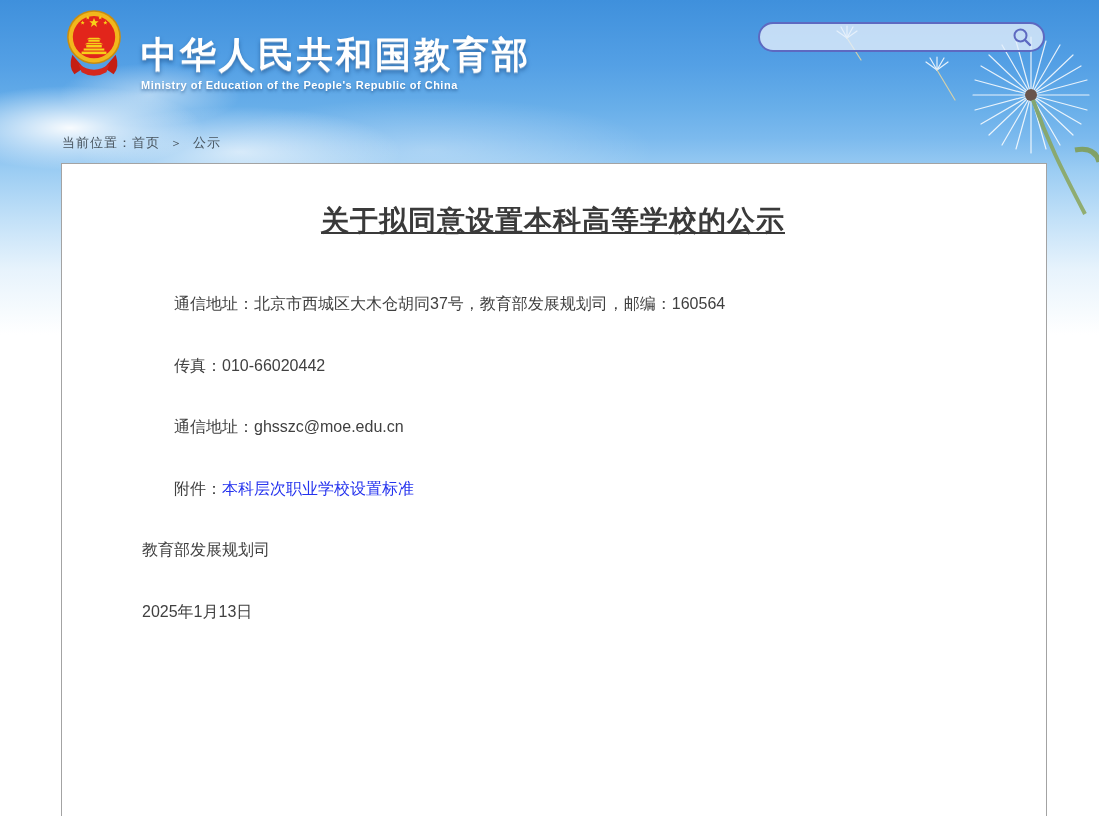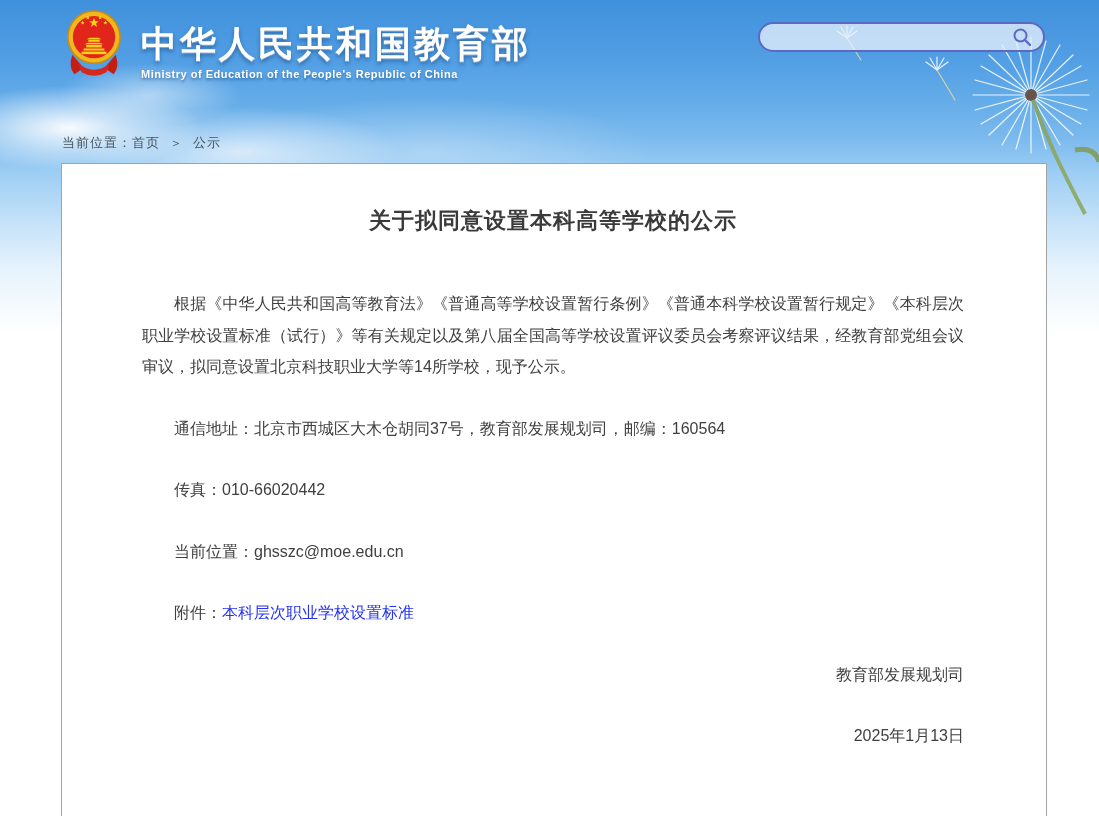--- a/index.html
+++ b/index.html
@@ -16,21 +16,21 @@
       radial-gradient(ellipse 230px 65px at 240px 152px, rgba(255,255,255,0.65), rgba(255,255,255,0) 70%),
       radial-gradient(ellipse 130px 45px at 150px 95px,  rgba(255,255,255,0.50), rgba(255,255,255,0) 70%),
       radial-gradient(ellipse 320px 75px at 430px 150px, rgba(255,255,255,0.30), rgba(255,255,255,0) 70%),
       linear-gradient(180deg, #3f90dc 0%, #54a0e5 8%, #67aee9 13%, #7cbaee 17%,
                       #9ccdf3 21%, #c3e1f8 27%, #e7f3fc 33%, #ffffff 41%, #ffffff 100%);
   }
 
   
   .masthead { position:absolute; top:0; left:0; width:100%; height:163px; }
   .dandelion { position:absolute; top:0; right:0; pointer-events:none; }
-  .brand { position:absolute; left:63px; top:7px; display:flex; align-items:center; cursor:pointer; }
+  .brand { position:absolute; left:63px; top:7px; display:flex; align-items:flex-end; cursor:pointer; }
   .emblem { display:block; }
   .brand-text { margin-left:16px; padding-top:4px; }
   .site-title {
     color:#ffffff; font-size:36px; font-weight:bold; letter-spacing:3px; line-height:44px;
     text-shadow:0 3px 4px rgba(15,60,115,0.55), 0 1px 0 rgba(255,255,255,0.6);
   }
   .site-subtitle {
     color:#ffffff; font-size:11px; font-weight:bold; letter-spacing:0.5px; margin-top:2px;
     text-shadow:0 2px 3px rgba(15,60,115,0.55);
   }
@@ -56,28 +56,28 @@
   .breadcrumb a { color:#48545e; text-decoration:none; cursor:pointer;text-align:center; }
   .breadcrumb .sep { margin:0 10px; font-size:12px; }
 
   
   .content-box {
     position:absolute; left:61px; top:163px; width:986px; height:700px;
     background:#ffffff; border:1px solid #a3a3a3;
     padding:42px 82px 40px 80px;
   }
   .doc-title {
-    text-align:center; font-size:22px; line-height:30px; font-weight:bold; color:#3a3a3a;
-    margin:0 0 52px 0; letter-spacing:1px;
+    text-align:center; font-size:28px; line-height:30px; font-weight:bold; color:#3a3a3a;
+    margin:0 0 52px 0; letter-spacing:1px;text-decoration:underline;
   }
   .content-box p {
     font-size:16px; line-height:31.5px; color:#404040;
     text-indent:2em; text-align:justify; margin:0 0 30px 0;
   }
-  .content-box p.sign { text-align:right; text-indent:0; }
+  .content-box p.sign { text-align:left; text-indent:0; }
   .att-link { color:#2533ee; text-decoration:none; cursor:pointer; }
 </style>
 </head>
 <body>
 
 <div class="page">
 
   <header class="masthead">
 
     <svg class="dandelion" width="400" height="215" viewBox="0 0 400 215" opacity="0.85">
@@ -174,24 +174,23 @@
     </div>
   </header>
 
   <nav class="breadcrumb">
     <span>当前位置：</span><a href="#">首页</a><span class="sep">＞</span><a href="#">公示</a>
   </nav>
 
   <main class="content-box">
     <h1 class="doc-title">关于拟同意设置本科高等学校的公示</h1>
 
-    <p>根据《中华人民共和国高等教育法》《普通高等学校设置暂行条例》《普通本科学校设置暂行规定》《本科层次职业学校设置标准（试行）》等有关规定以及第八届全国高等学校设置评议委员会考察评议结果，经教育部党组会议审议，拟同意设置北京科技职业大学等14所学校，现予公示。</p>
     <p>通信地址：北京市西城区大木仓胡同37号，教育部发展规划司，邮编：160564</p>
     <p>传真：010-66020442</p>
-    <p>当前位置：ghsszc@moe.edu.cn</p>
+    <p>通信地址：ghsszc@moe.edu.cn</p>
 
     <p class="attachment"><span>附件：</span><a href="#" class="att-link">本科层次职业学校设置标准</a></p>
 
     <p class="sign">教育部发展规划司</p>
     <p class="sign date">2025年1月13日</p>
   </main>
 
 </div>
 
 </body></html>

